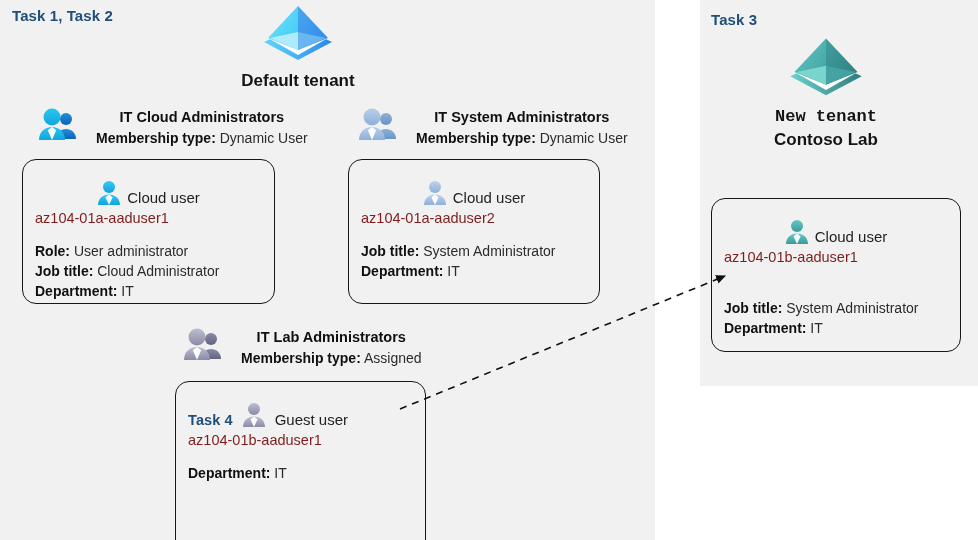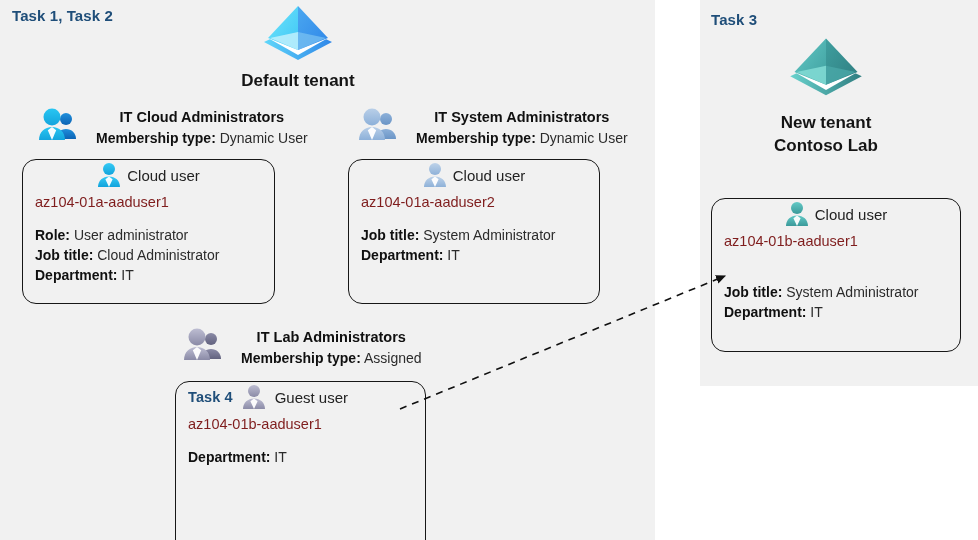--- a/index.html
+++ b/index.html
@@ -77,25 +77,25 @@
   
   .card {
     position: absolute;
     border: 1.4px solid #171717;
     border-radius: 14px;
     background: #f1f1f1;
     box-sizing: border-box;
   }
   .card-head {
     display: flex;
-    align-items: center;
+    align-items: flex-end;
     justify-content: center;
     gap: 6px;
     height: 30px;
-    margin-top: 0;
+    margin-top: 16px;
   }
   .card-head.with-task { justify-content: flex-start; padding-left: 12px; gap: 9px; }
   .user-kind {
     font-size: 15px;
     color: #222222;
     white-space: nowrap;
   }
   .card-upn {
     font-size: 14.5px;
     font-weight: normal;
@@ -174,21 +174,21 @@
             <stop offset="1" stop-color="#2f7d80"></stop>
         </linearGradient>
       </defs>
       <polygon points="38,58 4,40 38,24 72,40" fill="url(#ntBase)"></polygon>
       <polygon points="38,53 8,36 38,20 68,36" fill="#ffffff"></polygon>
       <polygon points="38,4 8,36 38,48" fill="url(#ntL)"></polygon>
       <polygon points="38,4 68,36 38,48" fill="url(#ntR)"></polygon>
       <polygon points="38,30 10,36 38,48" fill="#7fd9d3" opacity="0.9"></polygon>
       <polygon points="38,30 66,36 38,48" fill="#4aa8a8" opacity="0.8"></polygon>
     </svg>
-    <div class="tenant-caption" style="margin-top:6px;">New  tenant</div>
+    <div class="tenant-caption" style="font-family:Liberation Mono, monospace;">New  tenant</div>
     <div class="tenant-caption">Contoso Lab</div>
   </div>
 
   <div class="group" style="left:38px; top:106px;">
     <svg width="40" height="38" viewBox="0 0 40 38">
       <defs>
         <linearGradient id="gA1" x1="0" y1="0" x2="0" y2="1">
           <stop offset="0" stop-color="#29c6f2"></stop>
             <stop offset="1" stop-color="#13a4dd"></stop>
         </linearGradient>

